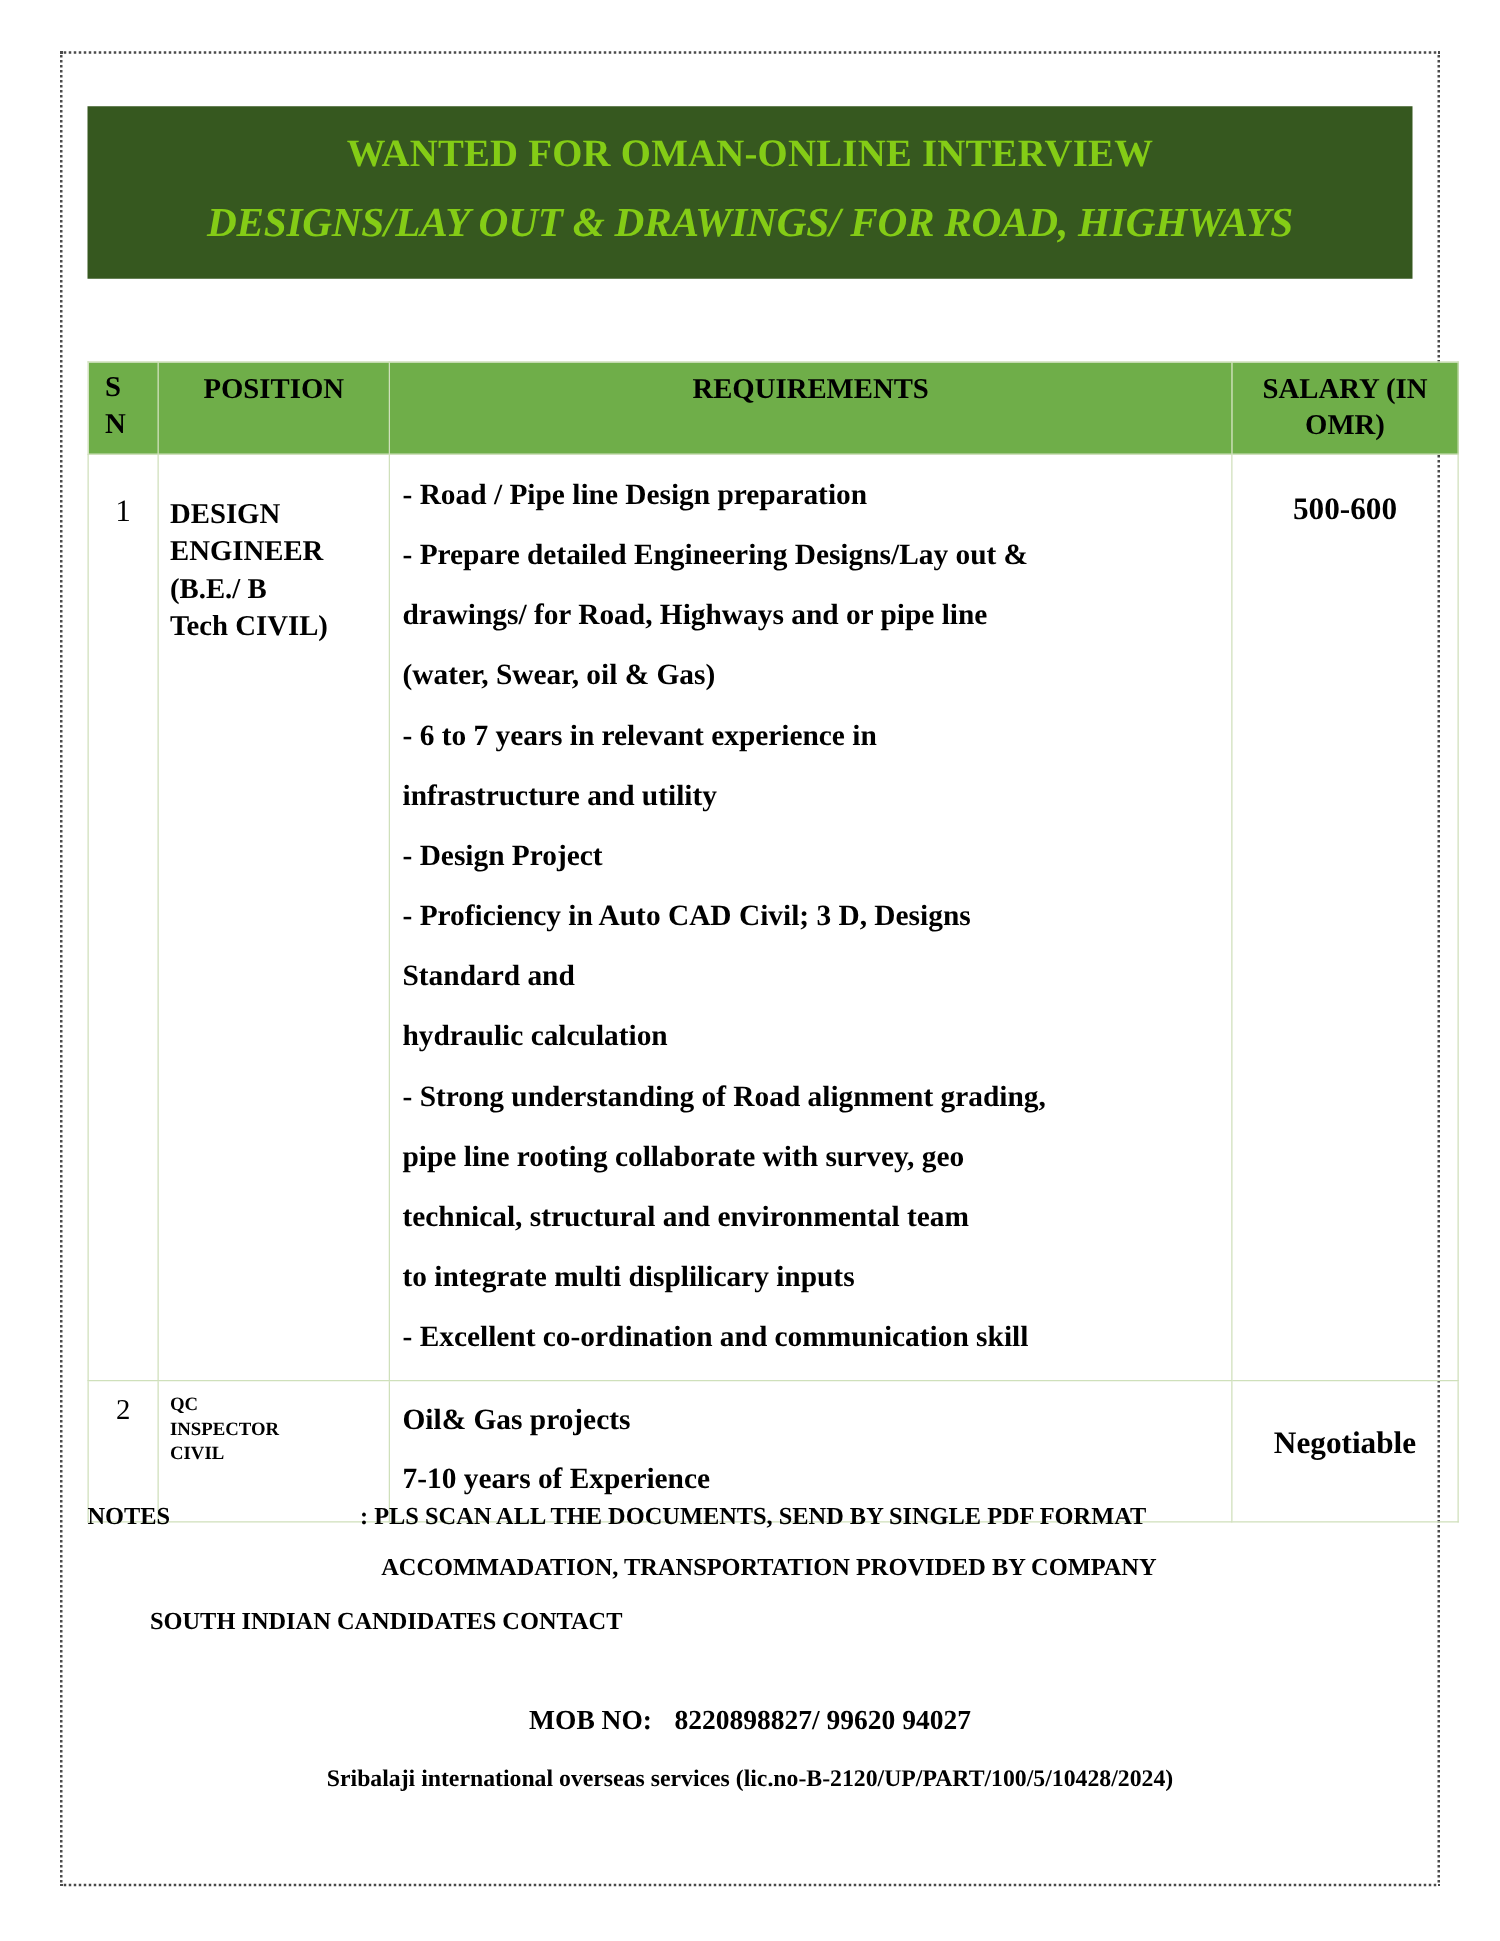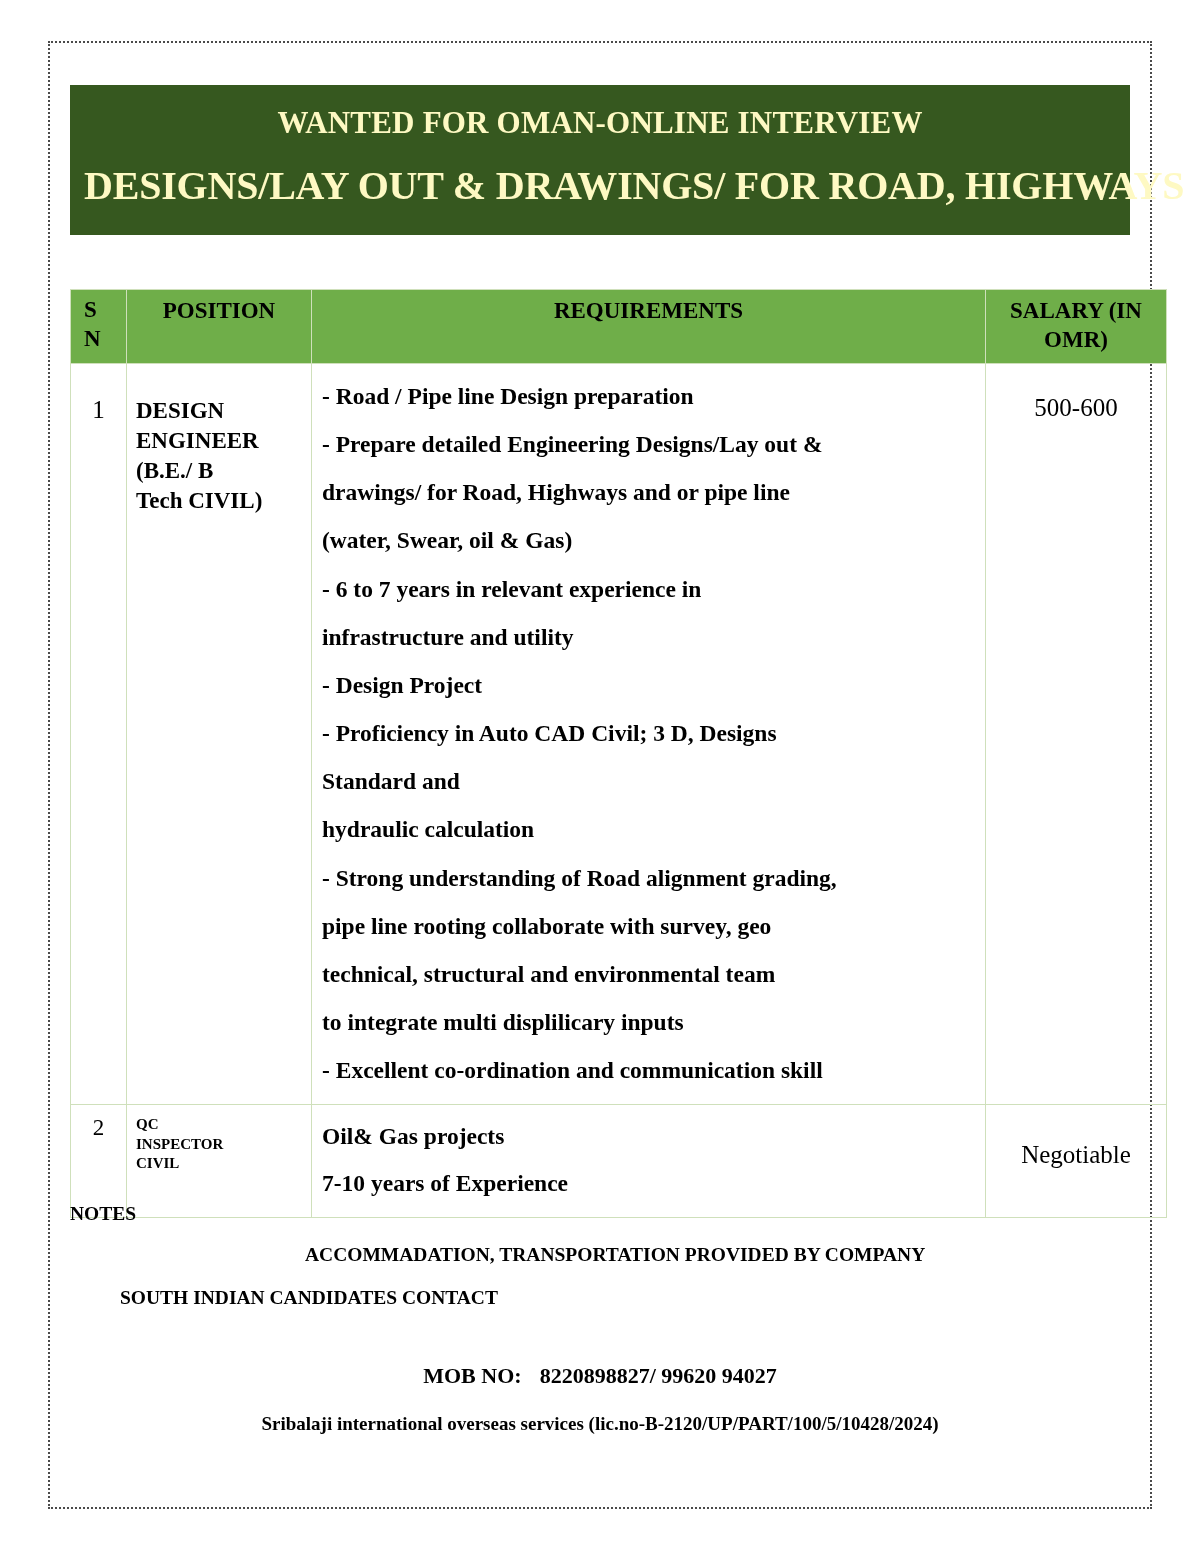--- a/index.html
+++ b/index.html
@@ -39,30 +39,31 @@
     position: absolute;
     left: 70px;
     top: 85px;
     width: 1060px;
     background: #36581f;
     padding: 10px 14px 14px 14px;
     box-sizing: border-box;
     text-align: center;
   }
   .banner-line {
-    color: #fef9c3;
+    color: #84cc16;
     font-weight: bold;
     font-size: 31px;
     line-height: 1.78;
     letter-spacing: 0.2px;
     white-space: nowrap;
   }
   .banner-line.wide {
-    font-size: 40px;
+    font-size: 33px;
     letter-spacing: -0.2px;
+    font-style: italic;
   }
 
   
   .job-table {
     position: absolute;
     left: 70px;
     top: 289px;
     width: 1060px;
     border-collapse: collapse;
     table-layout: fixed;
@@ -107,21 +108,21 @@
     padding: 32px 6px 6px 9px;
   }
   td.cell-req {
     font-size: 23.5px;
     font-weight: bold;
     line-height: 2.05;
     padding: 8px 6px 10px 10px;
   }
   td.cell-sal {
     font-size: 25px;
-    font-weight: normal;
+    font-weight: bold;
     text-align: center;
     padding-top: 30px;
   }
 
   
   tr.row-2 td.cell-sn    { font-size: 23px; padding-top: 10px; }
   tr.row-2 td.cell-pos   { padding-top: 10px; font-size: 15px; line-height: 1.28; }
   tr.row-2 td.cell-req   { line-height: 2.0; padding-top: 8px; padding-bottom: 10px; }
   tr.row-2 td.cell-sal   { padding-top: 36px; font-size: 25px; }
 
@@ -257,20 +258,21 @@
           <span class="req-line">7-10 years of Experience</span>
         </td>
         <td class="cell-sal">Negotiable</td>
       </tr>
     </tbody>
   </table>
 
   <div class="notes">
     <div class="notes-row1">
       <span class="notes-label">NOTES</span>
+      <span class="notes-text1">: PLS SCAN ALL THE DOCUMENTS, SEND BY SINGLE PDF FORMAT</span>
     </div>
     <span class="notes-text2">ACCOMMADATION, TRANSPORTATION PROVIDED BY COMPANY</span>
     <div class="notes-row3">SOUTH INDIAN CANDIDATES   CONTACT</div>
   </div>
 
   <div class="contact">
     <div class="mob">
       <span>MOB NO:</span>
       <span class="gap-small"></span>
       <span>8220898827/ 99620 94027</span>

